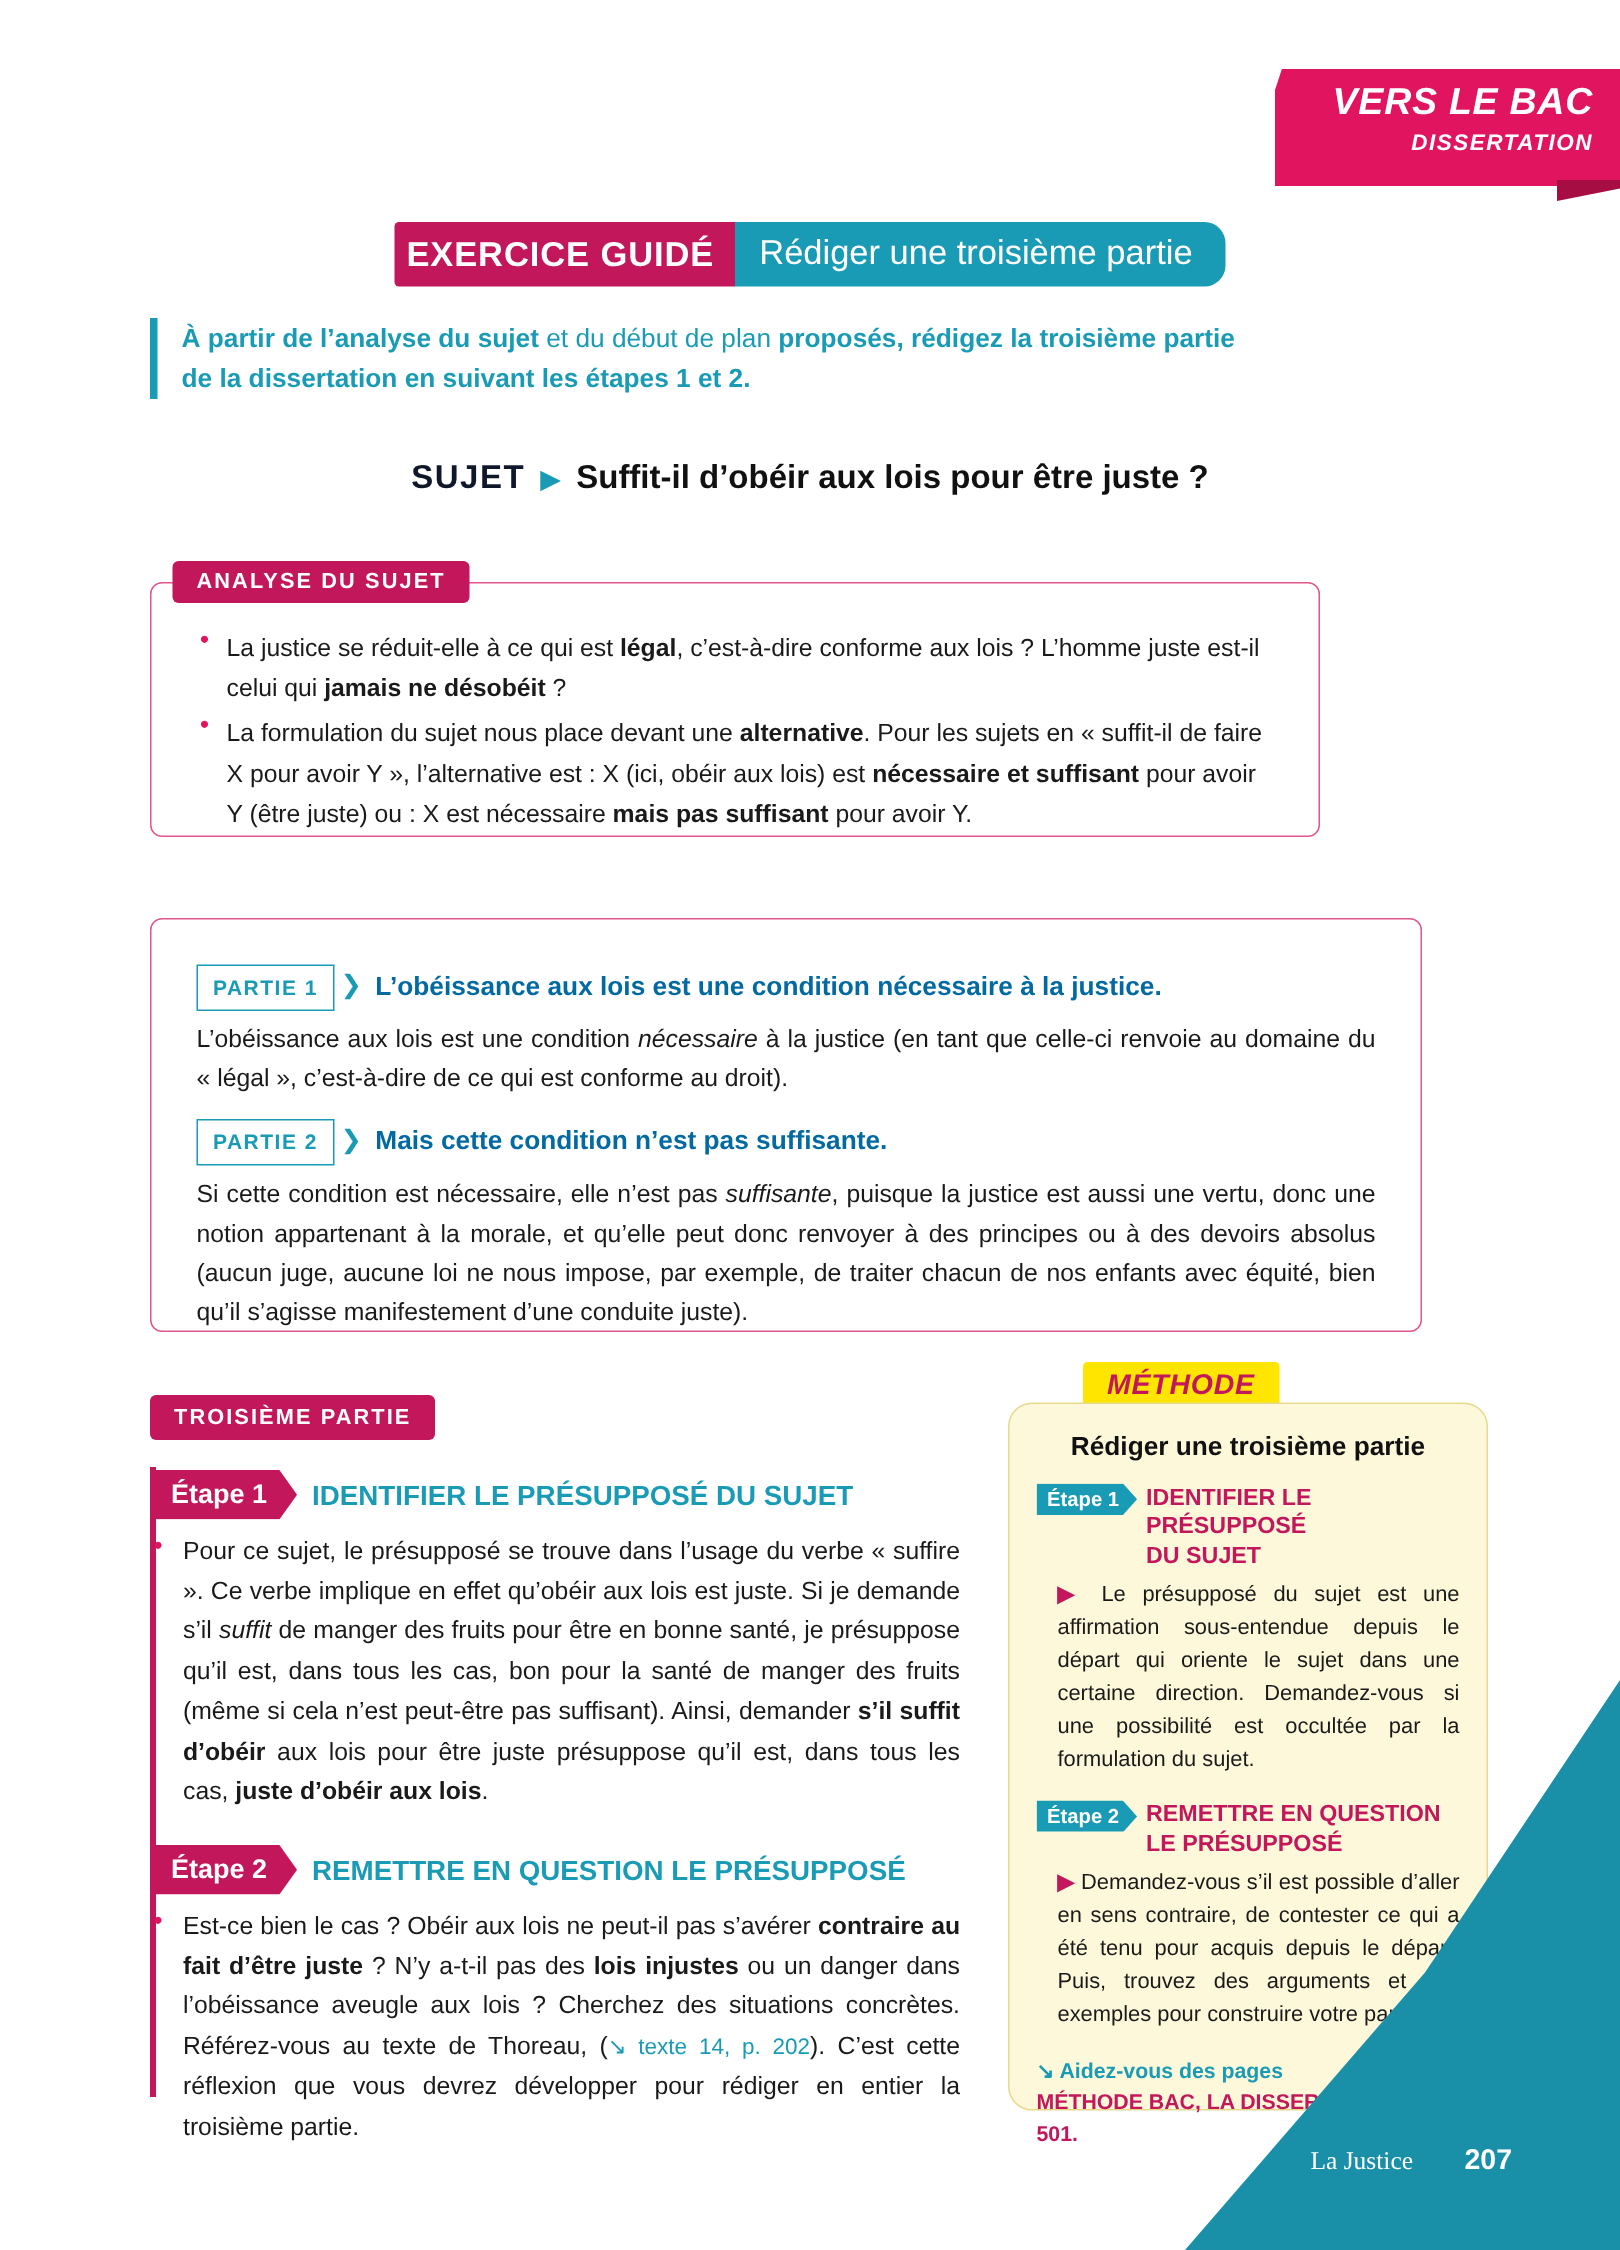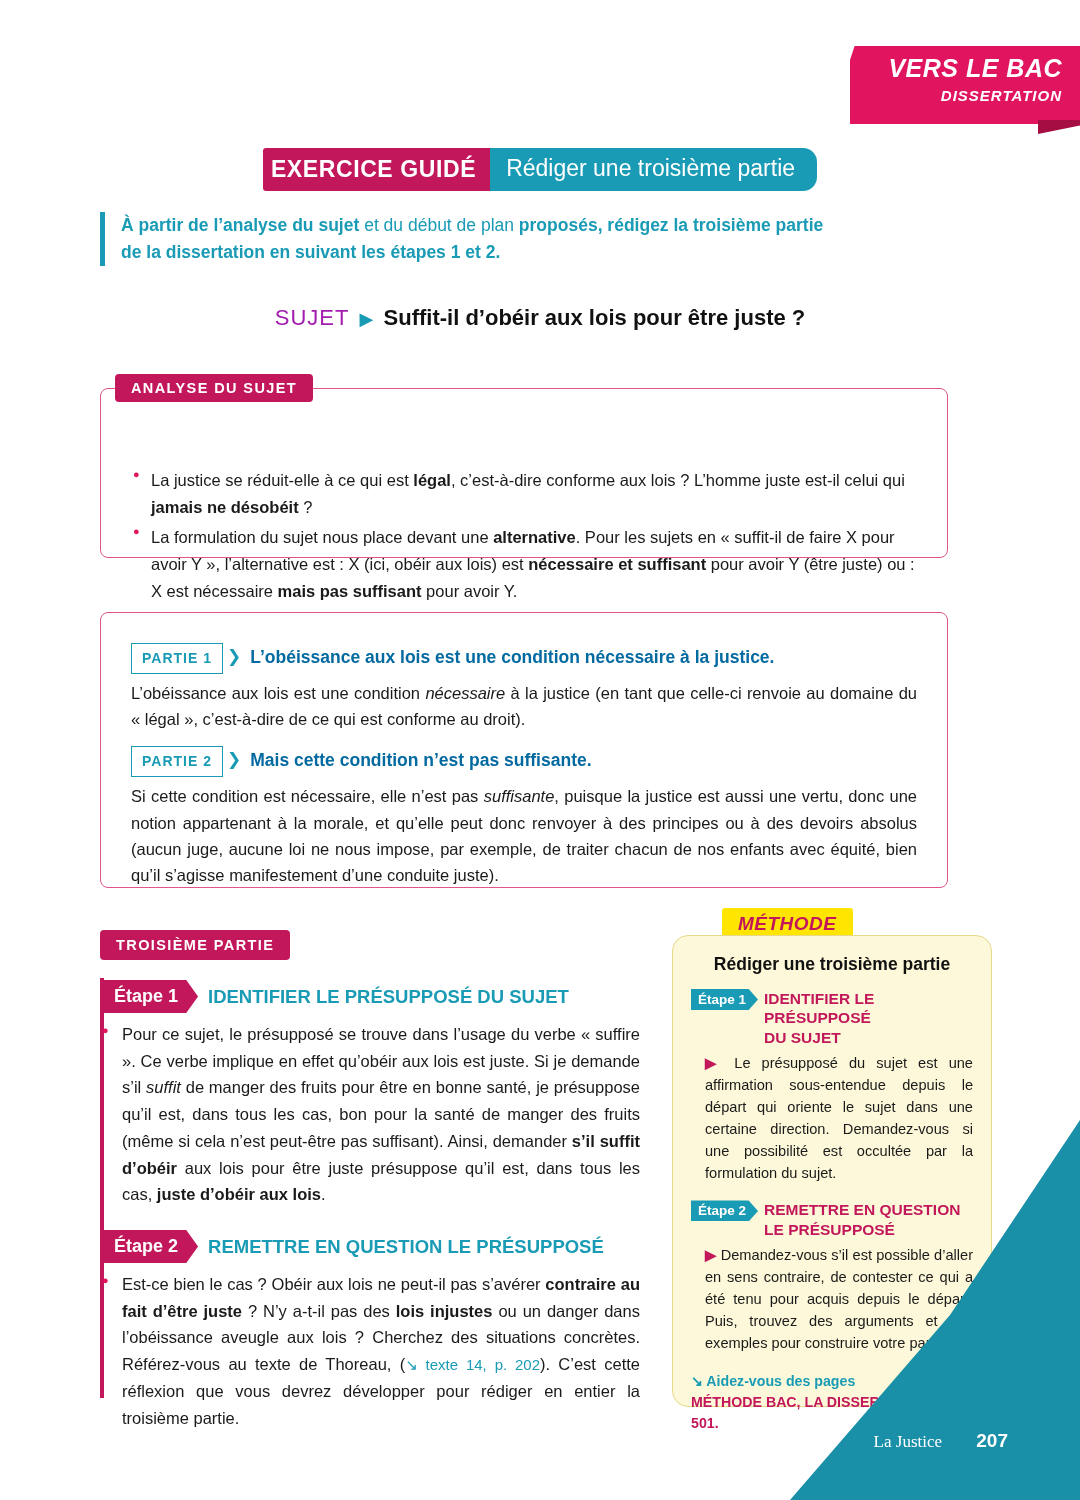--- a/index.html
+++ b/index.html
@@ -66,42 +66,42 @@
     border-left:5px solid #1a9bb5; padding-left:16px;
     color:#1a9bb5; font-size:17.5px; line-height:1.55; font-weight:bold;
   }
   .consigne .light{ font-weight:normal; }
 
   
   .sujet{
     position:absolute; top:305px; left:0; width:1080px; text-align:center;
     font-size:22px;
   }
-  .sujet .label{ color:#a21caf; font-weight:normal; letter-spacing:1px;text-align:center; }
+  .sujet .label{ color:#0f172a; font-weight:bold; letter-spacing:1px;text-align:center; }
   .sujet .arrow{ color:#1a9bb5; font-size:18px; margin:0 4px; }
   .sujet .text{ font-weight:bold; color:#111; }
 
   
   .pinkbox{
     position:absolute; border:1.6px solid #e1558c; border-radius:8px;
     background:#fff;
   }
   .boxlabel{
     position:absolute; top:-15px; left:14px;
     background:#c2185b; color:#fff; font-weight:bold; font-size:14.5px;
     letter-spacing:1.4px; padding:6px 16px 6px 16px; border-radius:4px;
   }
   .boxbody{ padding:30px 30px 18px 30px; font-size:16.5px; line-height:1.62; }
-  .bullet-line{ position:relative; padding-left:20px;margin-top:48px; }
+  .bullet-line{ position:relative; padding-left:20px; }
   .bullet-line:before{
     content:"●"; color:#e1155f; position:absolute; left:2px; top:-1px; font-size:11px;
   }
 
   
-  #box-analyse{ top:388px; left:100px; width:848px; height:170px; }
+  #box-analyse{ top:388px; left:100px; width:780px; height:170px; }
   
   #box-plan{ top:612px; left:100px; width:848px; height:276px; }
 
   .partie-tag{
     display:inline-block; background:#fff; border:1.4px solid #1a9bb5;
     color:#1a9bb5; font-size:14px; font-weight:bold; letter-spacing:1px;
     padding:3px 10px 3px 10px; vertical-align:middle;
   }
   .partie-head{ display:flex; align-items:flex-start; gap:0; margin-bottom:6px; }
   .partie-chev{ color:#1a9bb5; font-size:17px; margin:0 9px 0 4px; }

